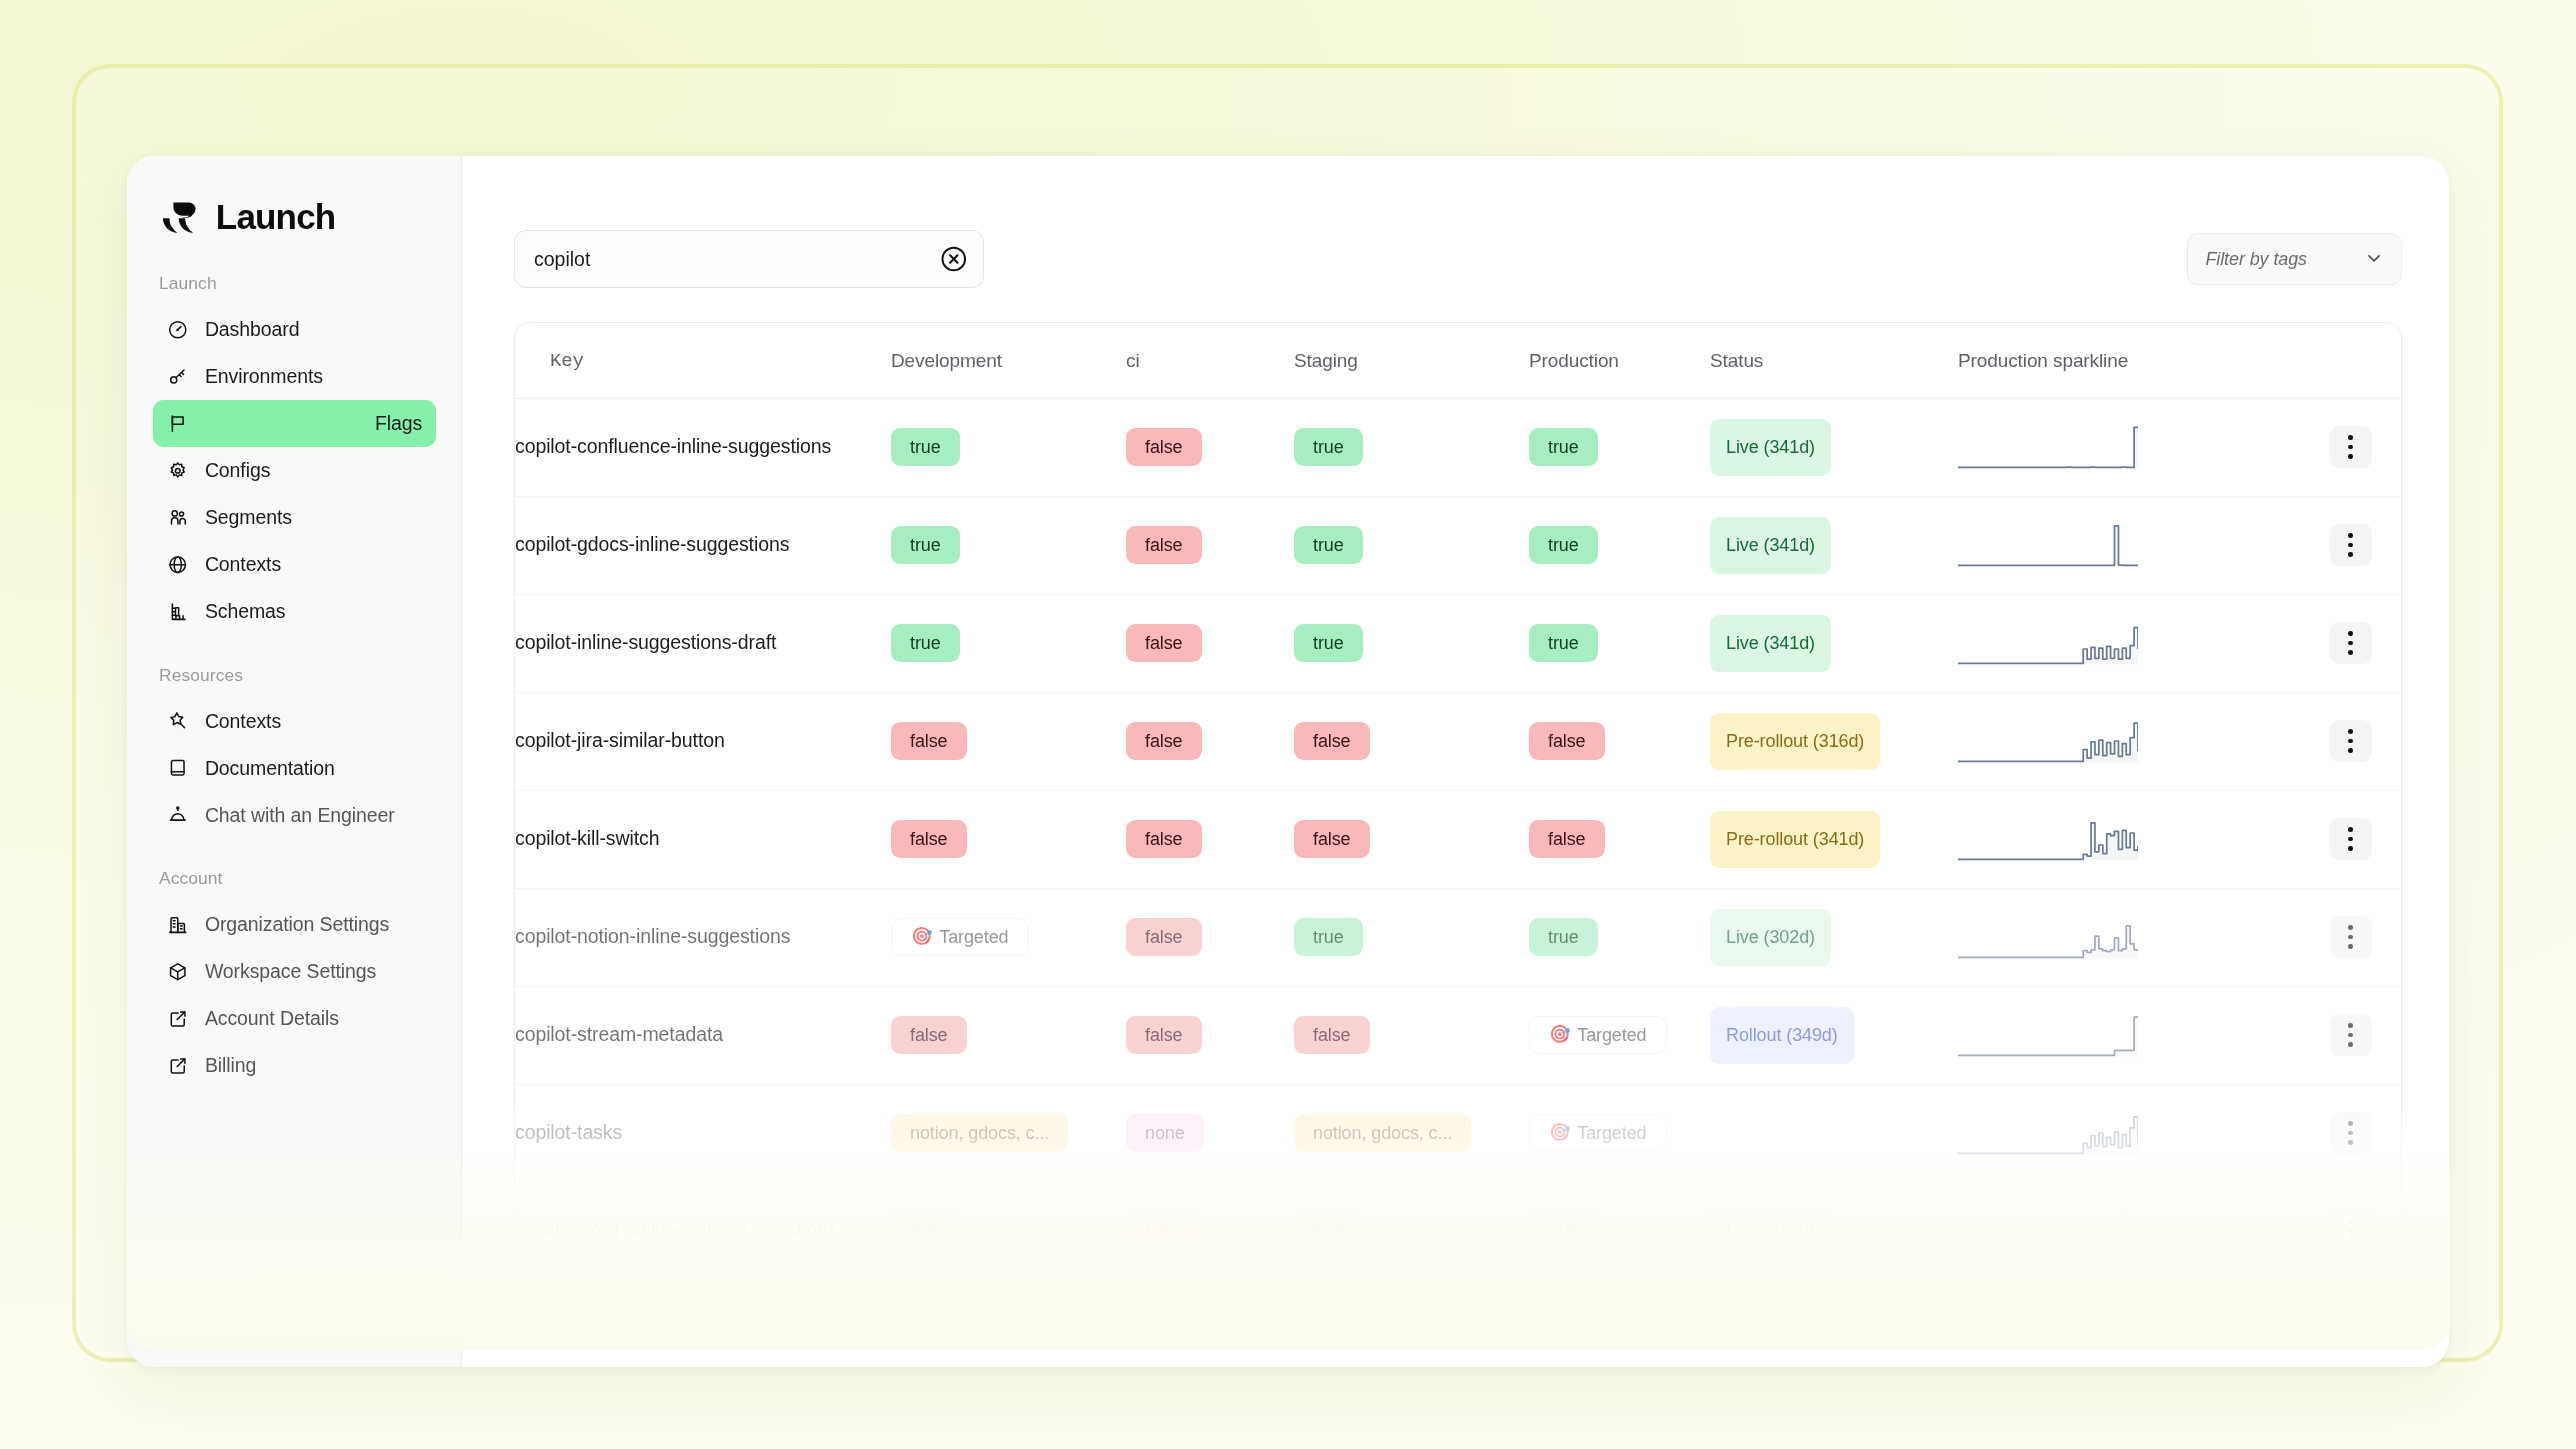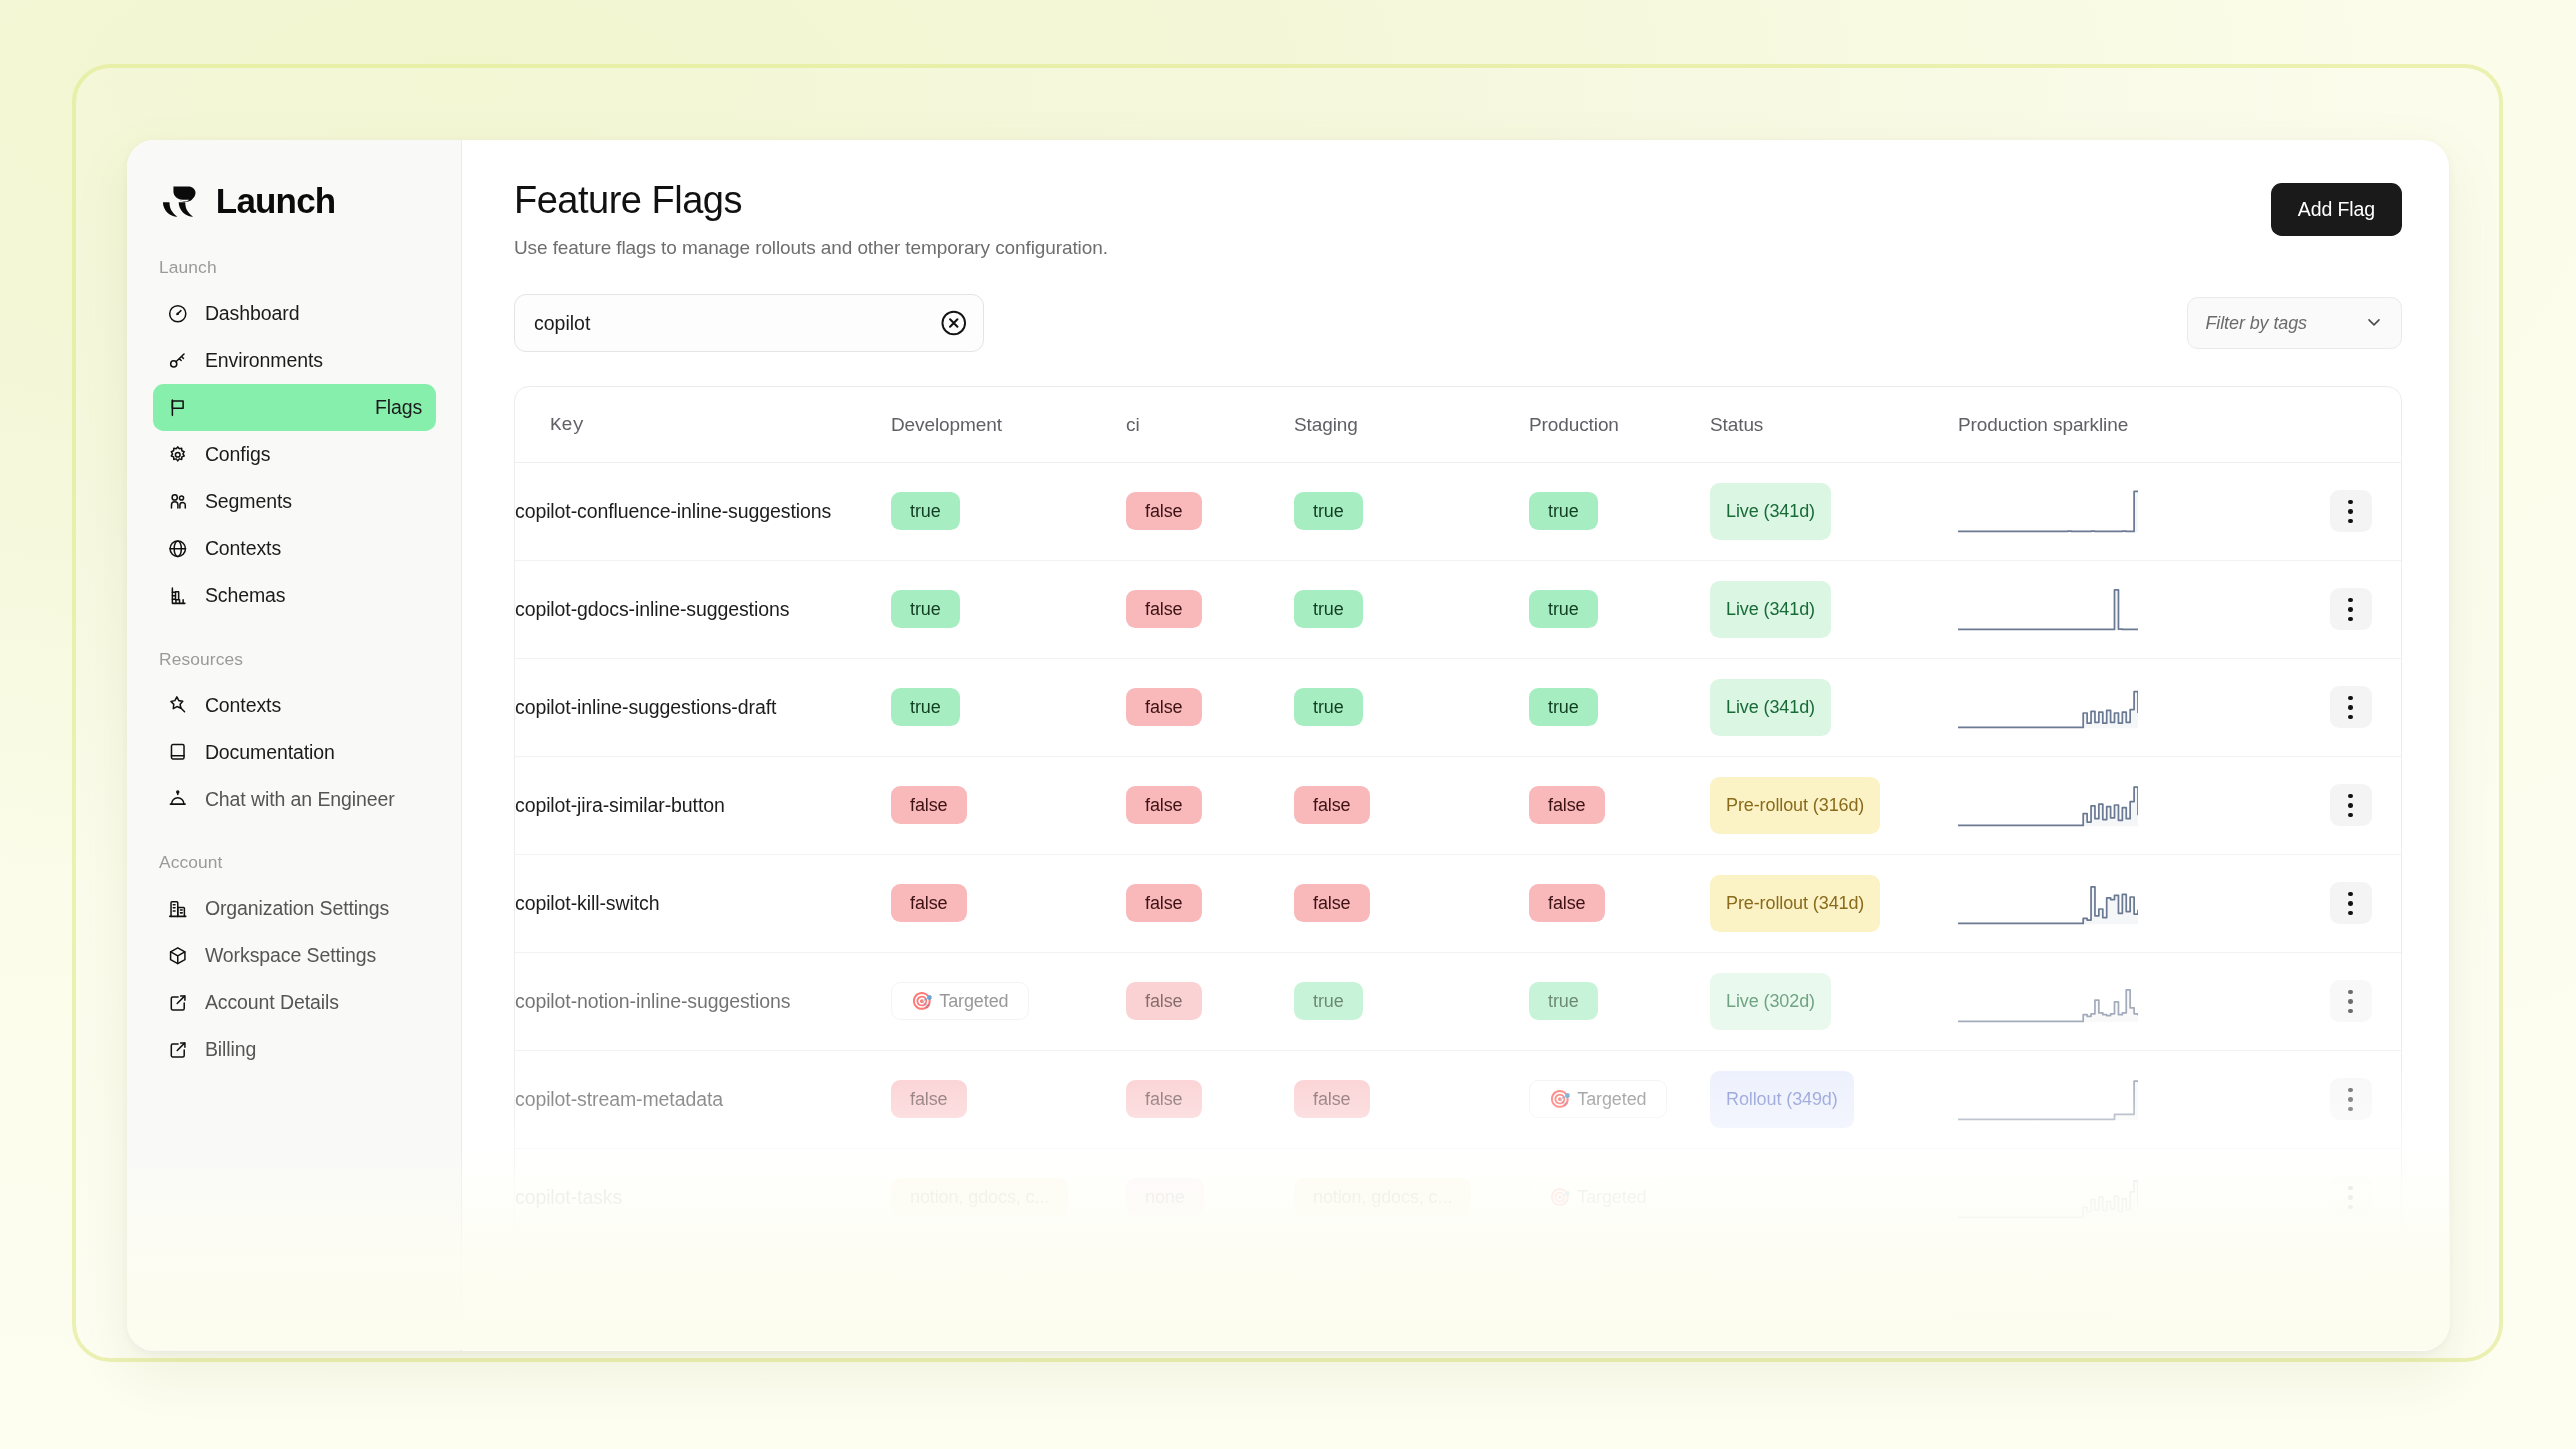--- a/index.html
+++ b/index.html
@@ -27,21 +27,21 @@
     border-radius: 38px;
     border: 4px solid rgba(222, 232, 128, 0.55);
     background: rgba(255, 255, 255, 0.12);
     pointer-events: none;
   }
 
   
   #app-window {
     position: absolute;
     left: 127px;
-    top: 140px;
+    top: 156px;
     width: 2322px;
     height: 1211px;
     border-radius: 27px;
     background: #ffffff;
     overflow: hidden;
     display: flex;
     box-shadow: 0 20px 54px rgba(120, 125, 60, 0.10), 0 2.7px 9.4px rgba(0,0,0,0.04);
   }
 
   
@@ -495,27 +495,20 @@
               </svg>
             </span>
             <span class="nav-label">Billing</span>
           </div>
         </div>
       </div>
   </aside>
 
   <main id="main">
 
-    <div id="page-header">
-      <div>
-        <h1 id="page-title">Feature Flags</h1>
-        <p id="page-subtitle">Use feature flags to manage rollouts and other temporary configuration.</p>
-      </div>
-      <button id="add-flag-button">Add Flag</button>
-    </div>
 
     <div id="toolbar">
       <div id="search-wrap">
         <input id="search-input" type="text" value="copilot" style="">
         <button id="search-clear-button">
           <svg viewBox="0 0 24 24" width="29.5" height="29.5" aria-hidden="true">
             <circle cx="12" cy="12" r="9.2" fill="none" stroke="#141414" stroke-width="1.6"></circle>
             <path d="M9 9 L15 15 M15 9 L9 15" stroke="#141414" stroke-width="1.7" stroke-linecap="round"></path>
           </svg>
         </button>

